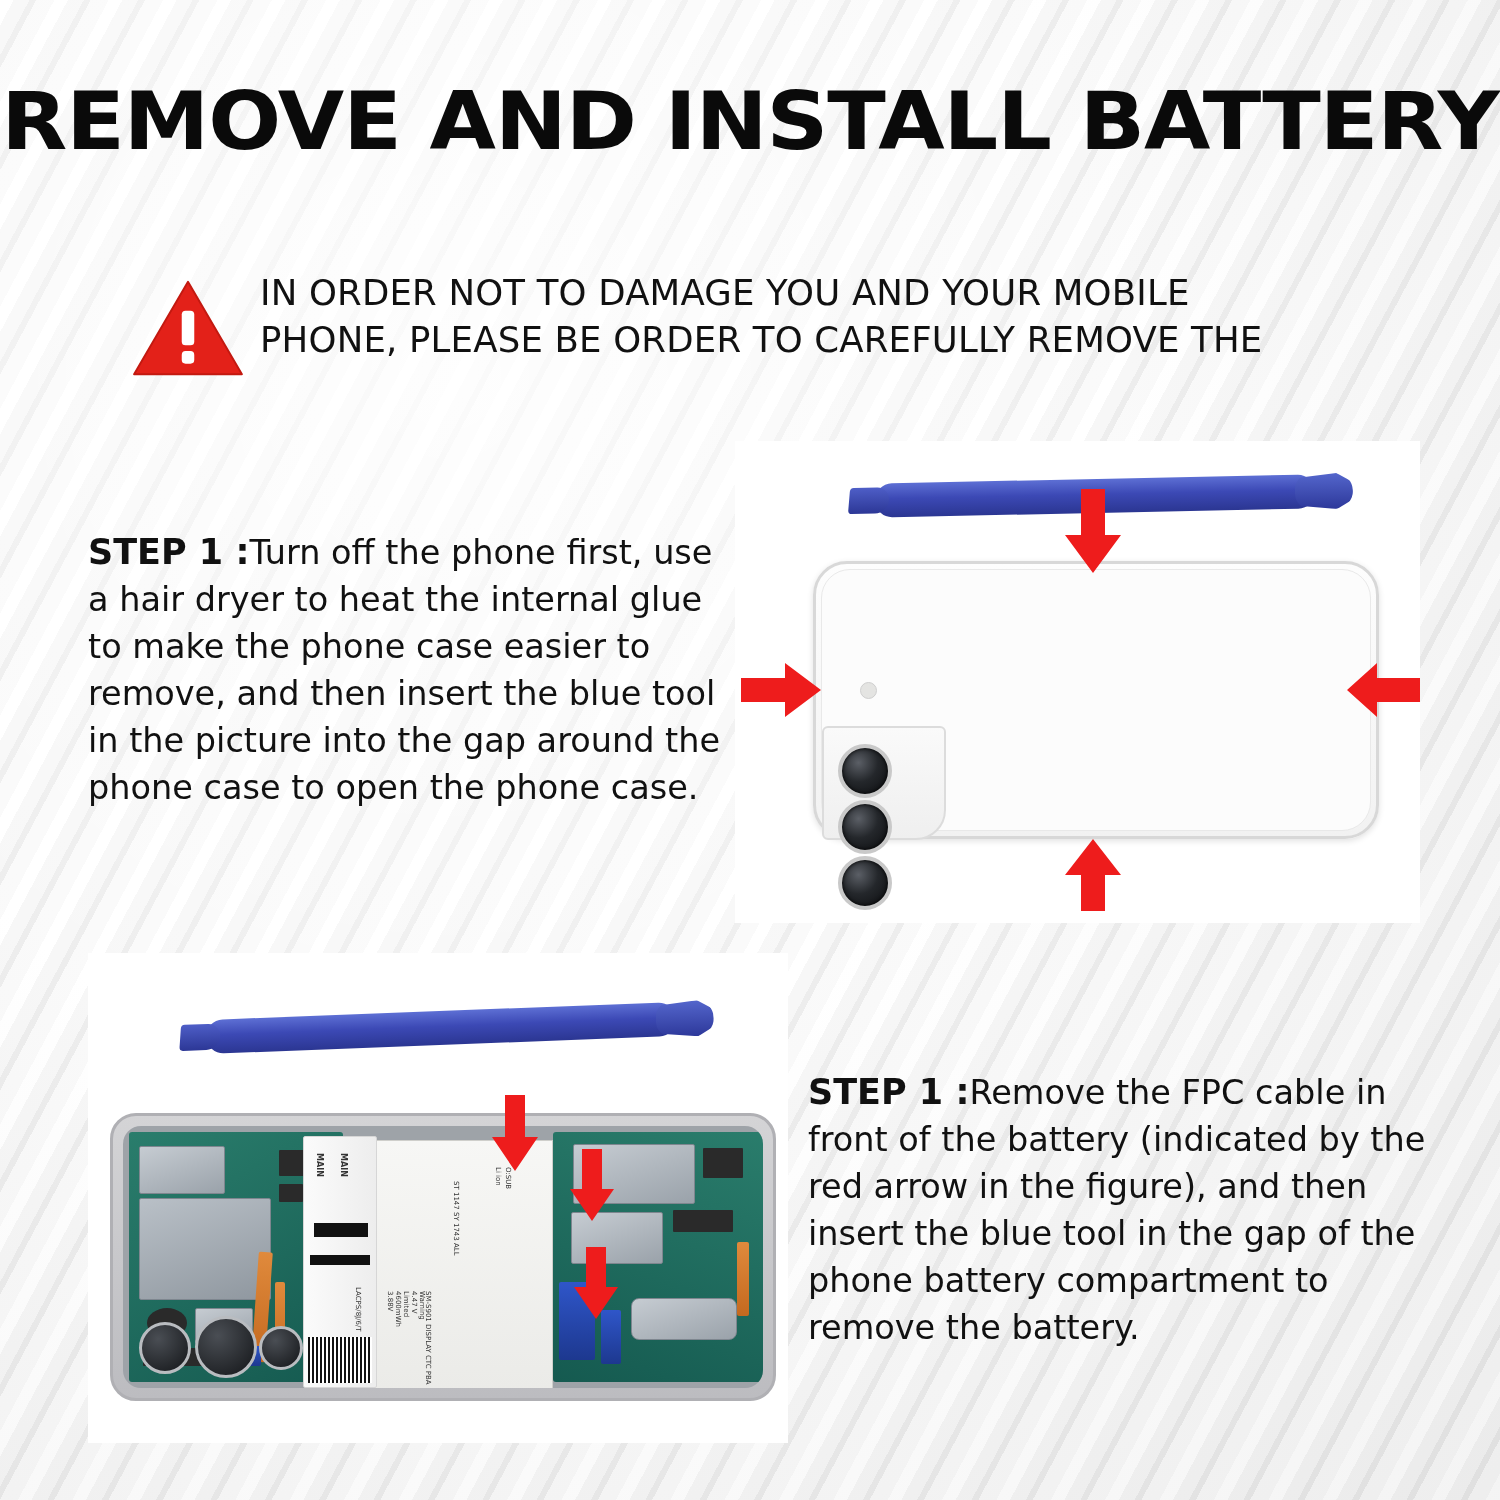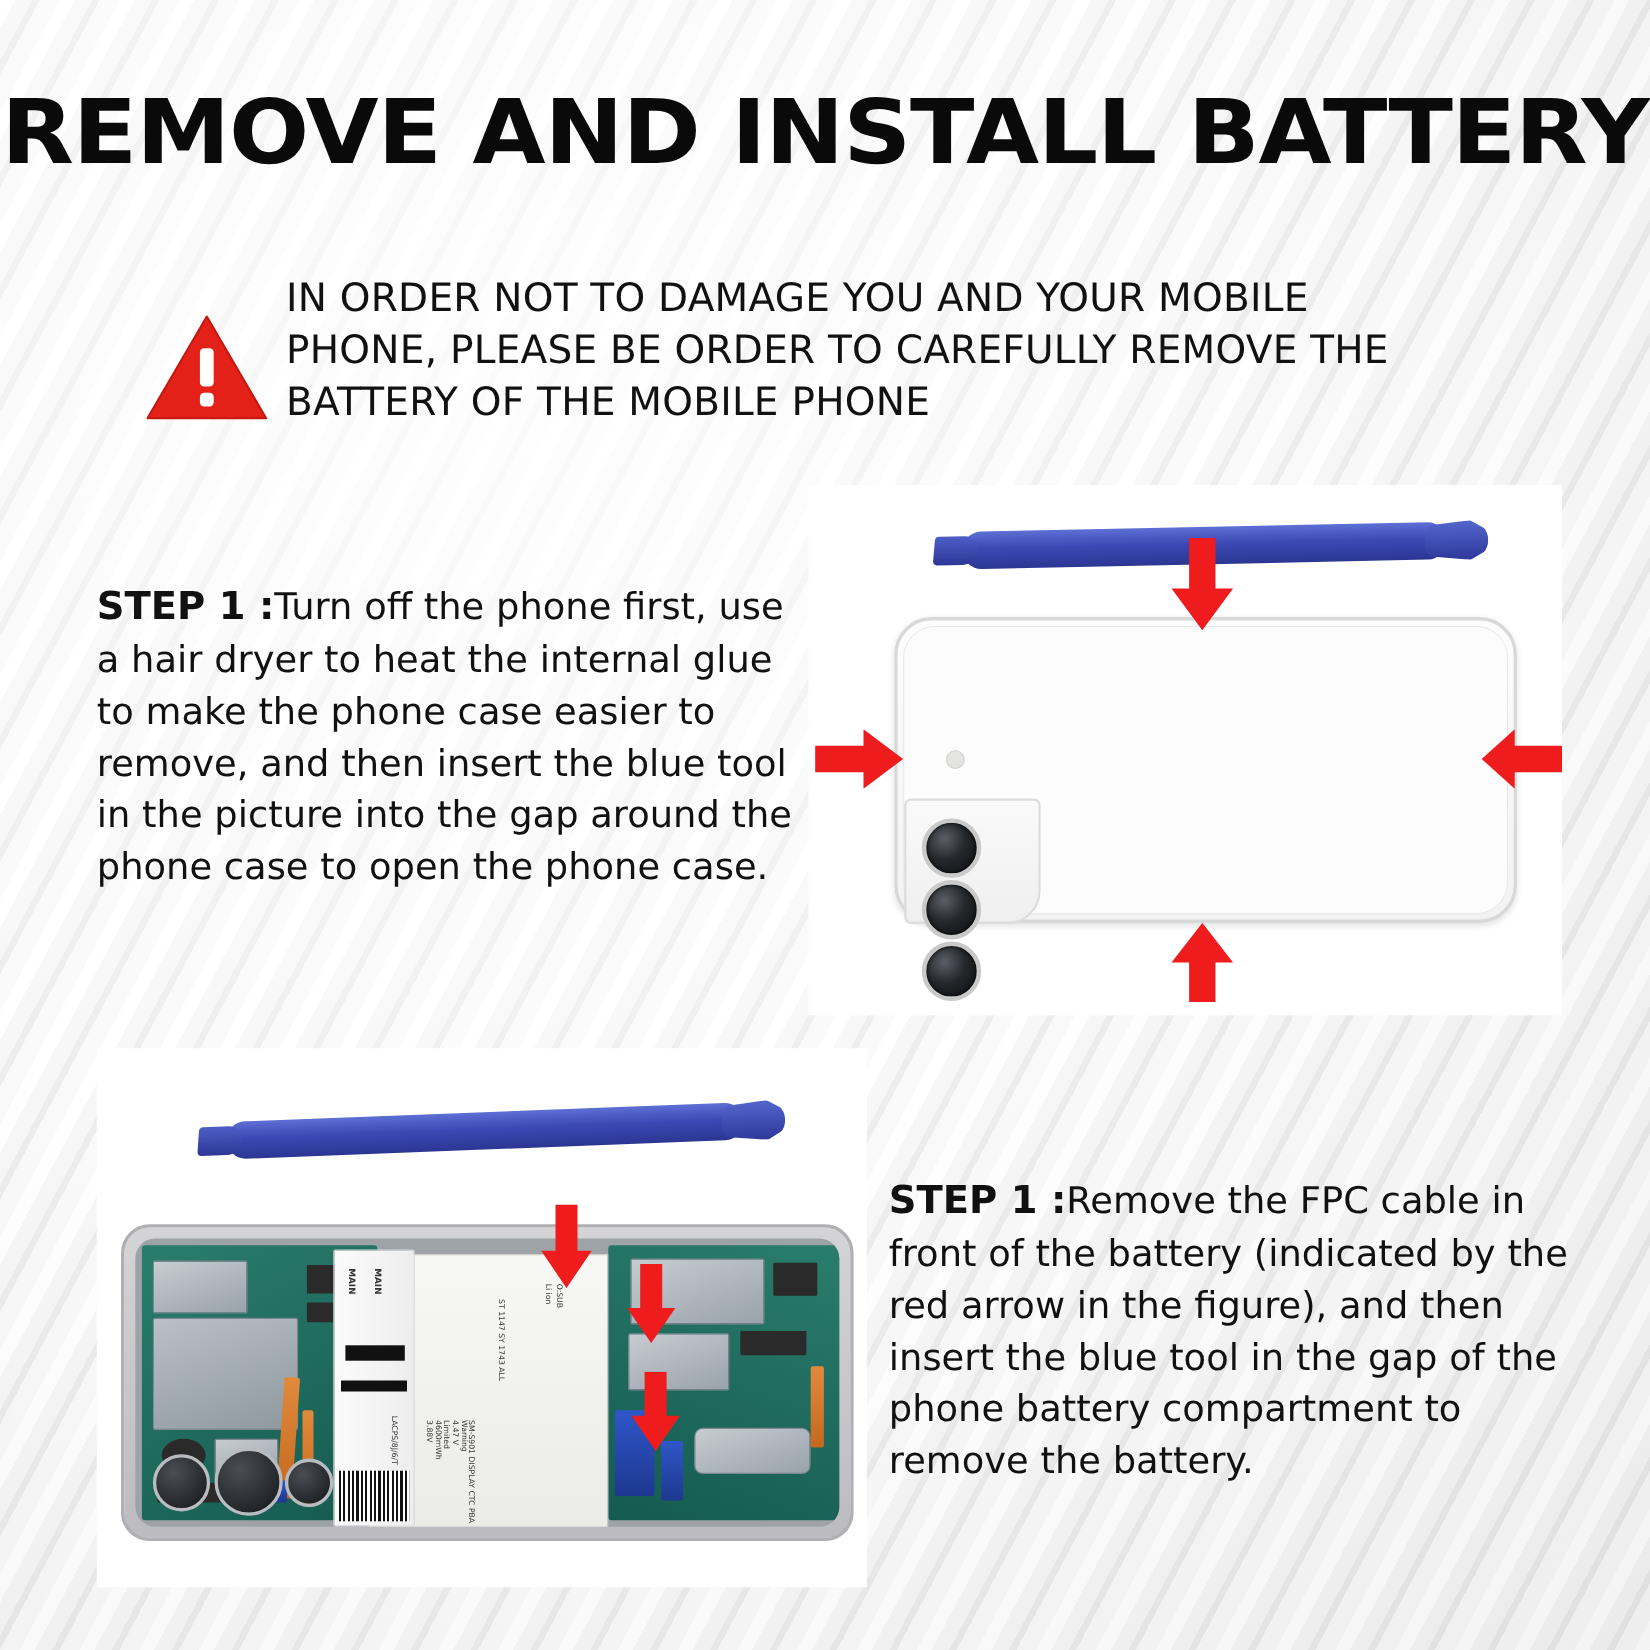--- a/index.html
+++ b/index.html
@@ -51,21 +51,21 @@
     white-space: nowrap;
   }
 
   
   .warning {
     position: absolute;
     top: 248px;
     left: 130px;
     width: 1300px;
     display: flex;
-    align-items: flex-end;
+    align-items: center;
   }
   .warn-icon {
     width: 116px;
     flex: 0 0 116px;
     margin-top: 28px;
   }
   .warn-text {
     font-size: 35.5px;
     line-height: 1.33;
     color: #111;
@@ -295,21 +295,20 @@
     <div class="warn-icon">
       <svg viewBox="0 0 120 108" width="116" height="104">
         <polygon points="60,6 116,102 4,102" fill="#e32119" stroke="#c31910" stroke-width="2" stroke-linejoin="round"></polygon>
         <rect x="53.5" y="36" width="13" height="36" rx="4" fill="#ffffff"></rect>
         <rect x="53.5" y="78" width="13" height="13" rx="4" fill="#ffffff"></rect>
       </svg>
     </div>
     <div class="warn-text">
       <div>IN ORDER NOT TO DAMAGE YOU AND YOUR MOBILE</div>
       <div>PHONE, PLEASE BE ORDER TO CAREFULLY REMOVE THE</div>
-      <div>BATTERY OF THE MOBILE PHONE</div>
     </div>
   </div>
 
   <div class="step1-text">
     <span class="step-label">STEP 1</span><span class="step-label" style="font-weight:bold;">&nbsp;</span><span class="step-label">:</span><span>Turn off the phone first, use a hair dryer to heat the internal glue to make the phone case easier to remove, and then insert the blue tool in the picture into the gap around the phone case to open the phone case.</span>
   </div>
 
   <div class="photo1">
 
     <div class="pry-tool" style="left:140px; top:38px; width:440px; transform: rotate(-1.2deg);">

